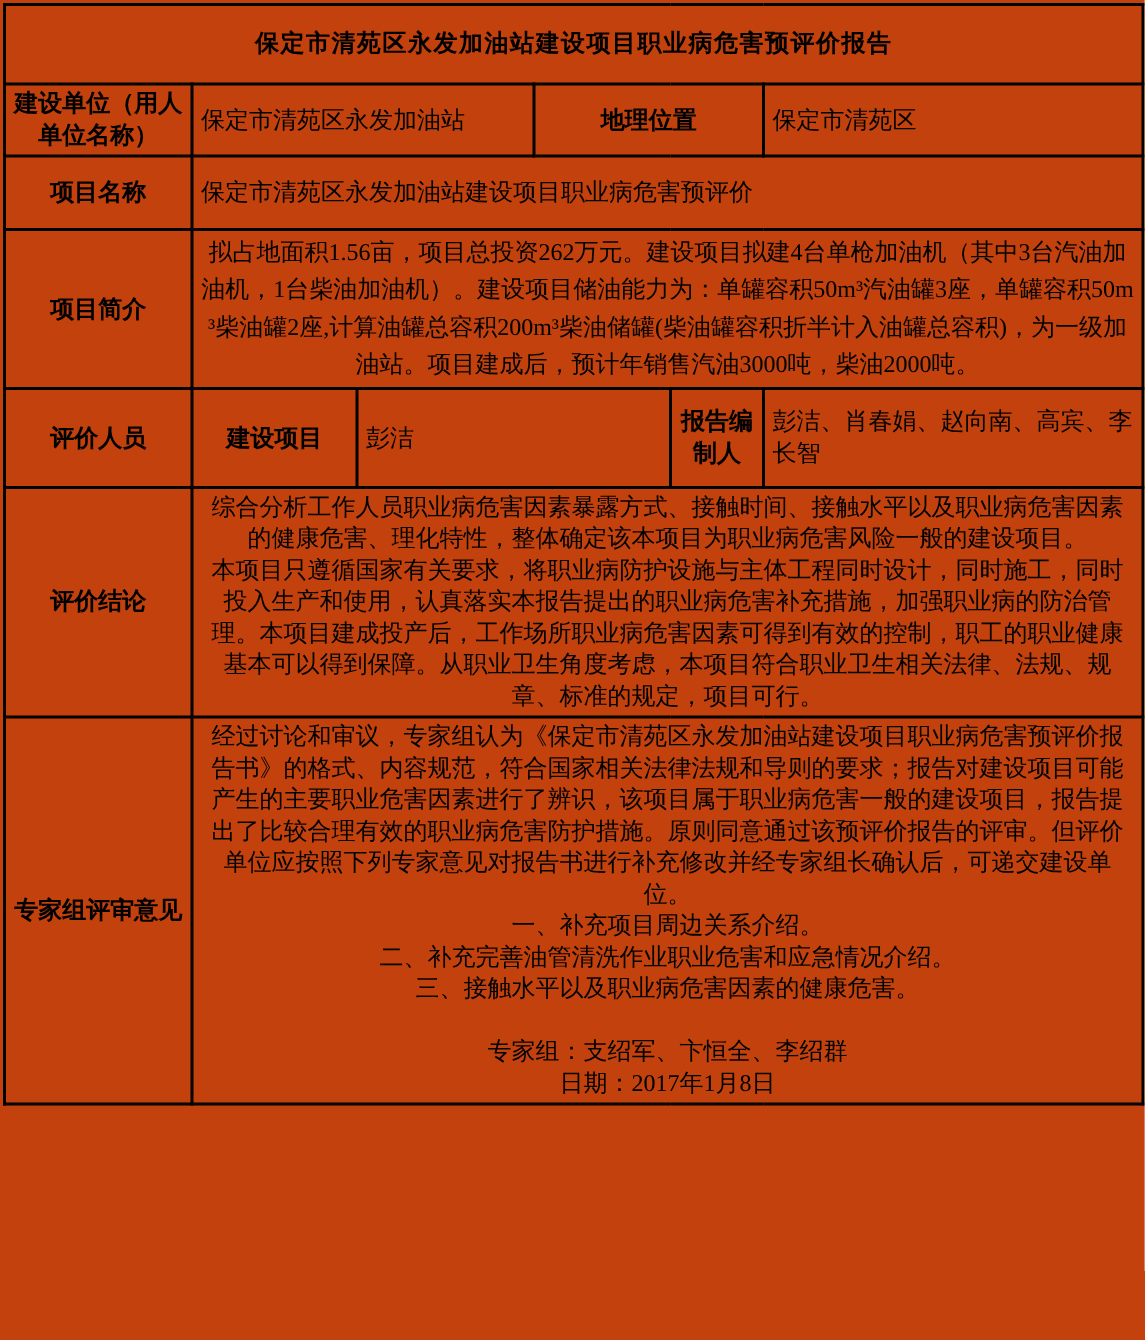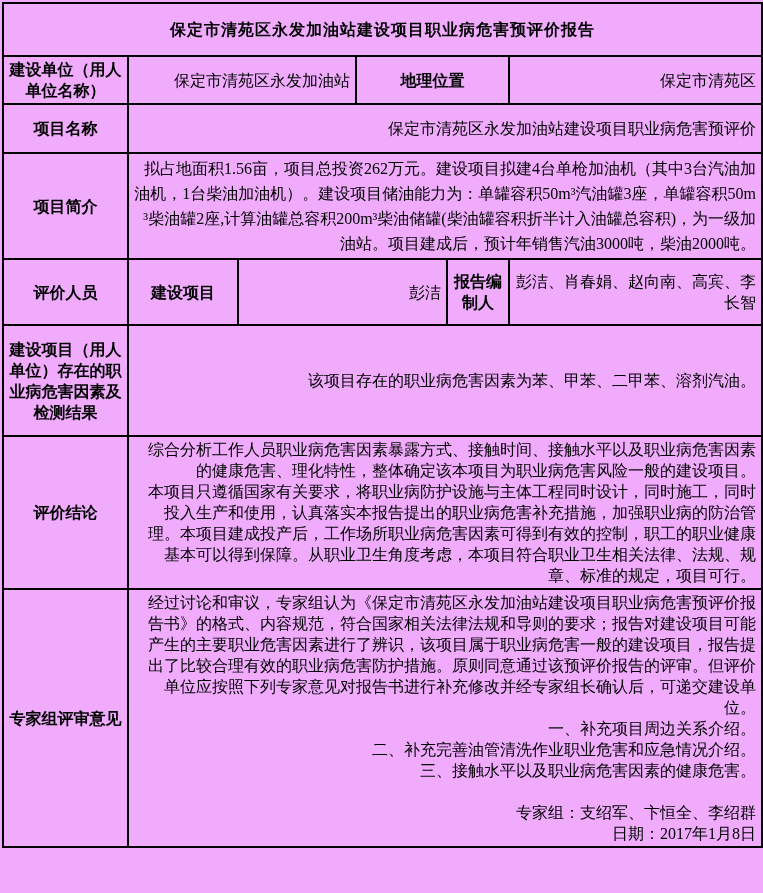--- a/index.html
+++ b/index.html
@@ -5,21 +5,21 @@
   html, body {
     margin: 0;
     padding: 0;
     background: #ffffff;
     color: #000000;
     font-family: "Liberation Serif", "DejaVu Serif", serif;
   }
   .page {
     width: 763px;
     height: 893px;
-    background: #f0abfc;
+    background: #c2410c;
     box-sizing: border-box;
     padding: 2px 2px 0 2px;
   }
   table.report {
     border-collapse: collapse;
     table-layout: fixed;
     width: 759px;
   }
   table.report td {
     border: 2px solid #000000;
@@ -36,24 +36,24 @@
     text-align: center;
     line-height: 34px;
     height: 47px;
     letter-spacing: 1px;
   }
   .label {
     font-weight: bold;
     text-align: center;
   }
   .center {
-    text-align: right;
+    text-align: left;
   }
   .lefttext {
-    text-align: right;
+    text-align: center;
     margin-top: 11px;
   }
   .para { margin: 0; }
   .blank-line { height: 21px; }
 </style>
 </head>
 <body>
 
 <div class="page">
   <table class="report">
@@ -90,24 +90,20 @@
 
     <tr style="height:66px">
       <td class="label">评价人员</td>
       <td class="label">建设项目</td>
       <td colspan="2" class="center">彭洁</td>
       <td class="label" style="padding:2px 0">报告编制人</td>
       <td class="center">彭洁、肖春娟、赵向南、高宾、李长智</td>
     </tr>
 
 
-    <tr style="height:111px">
-      <td class="label">建设项目（用人单位）存在的职业病危害因素及检测结果</td>
-      <td colspan="5" class="lefttext">该项目存在的职业病危害因素为苯、甲苯、二甲苯、溶剂汽油。</td>
-    </tr>
 
     <tr style="height:139px">
       <td class="label">评价结论</td>
       <td colspan="5" class="lefttext">
         <div class="para">综合分析工作人员职业病危害因素暴露方式、接触时间、接触水平以及职业病危害因素的健康危害、理化特性，整体确定该本项目为职业病危害风险一般的建设项目。</div>
         <div class="para">本项目只遵循国家有关要求，将职业病防护设施与主体工程同时设计，同时施工，同时投入生产和使用，认真落实本报告提出的职业病危害补充措施，加强职业病的防治管理。本项目建成投产后，工作场所职业病危害因素可得到有效的控制，职工的职业健康基本可以得到保障。从职业卫生角度考虑，本项目符合职业卫生相关法律、法规、规章、标准的规定，项目可行。</div>
       </td>
     </tr>
 
     <tr style="height:244px">

